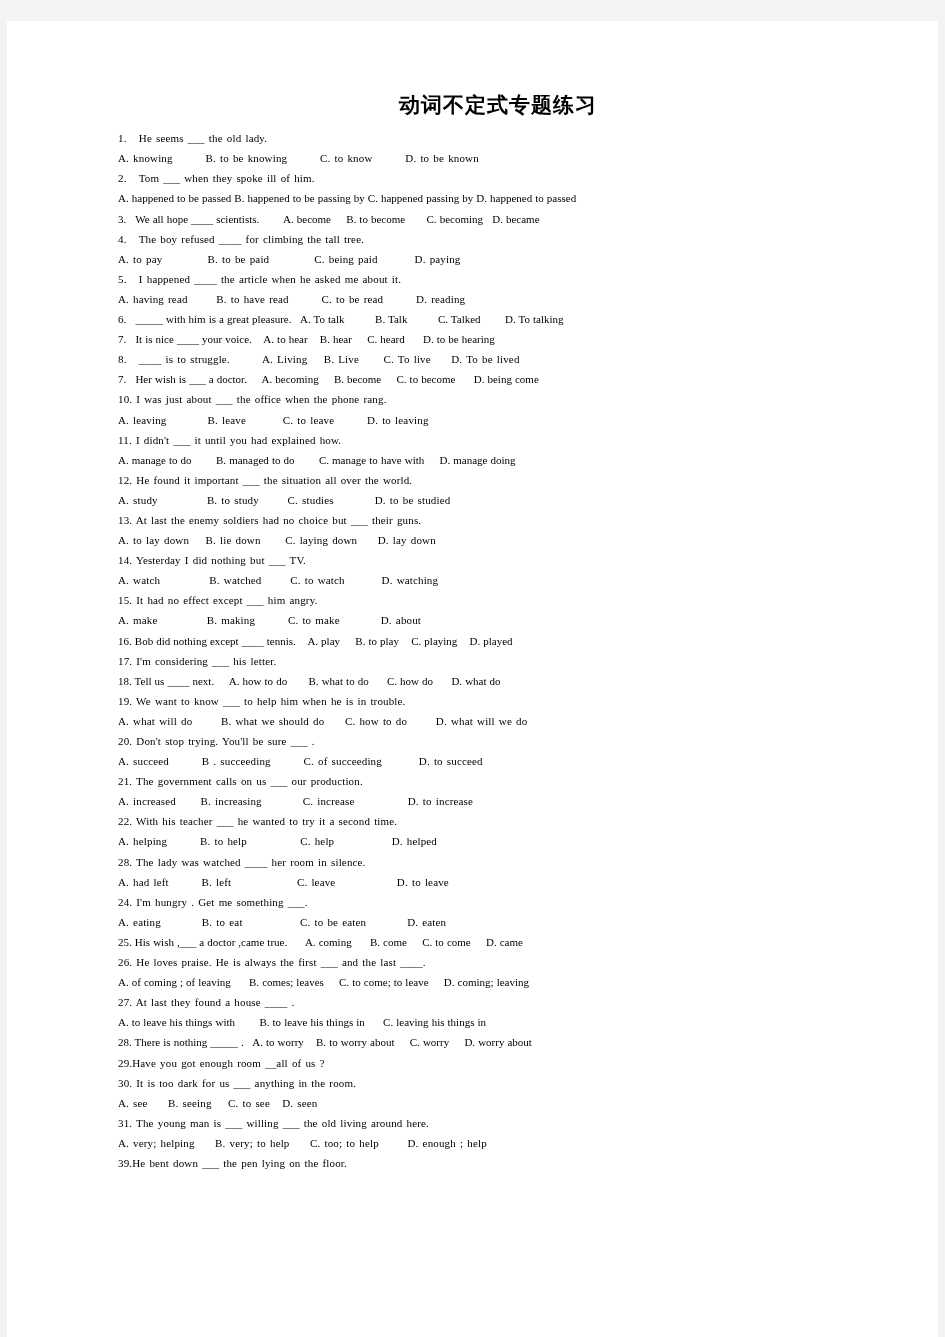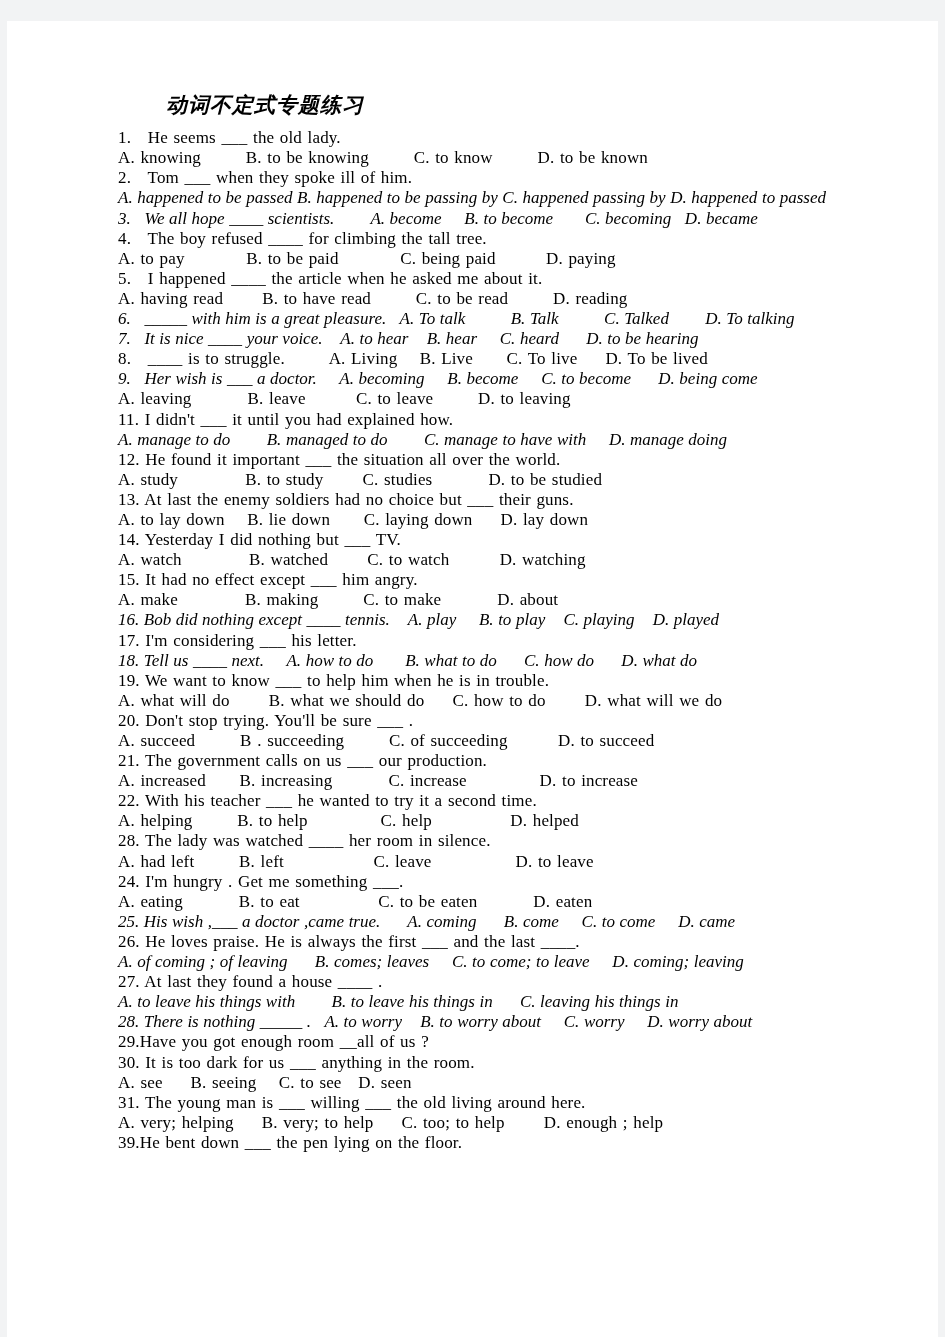--- a/index.html
+++ b/index.html
@@ -24,40 +24,39 @@
   #content {
     position: absolute;
     left: 111px;
     top: 71px;
     width: 712px;
   }
   .doc-title {
     font-family: "DejaVu Serif", "Liberation Serif", serif;
     font-weight: bold;
     font-size: 21px;
+    text-align: center;
     letter-spacing: 1px;
     color: #000;
     margin: 0 0 11px 0;
     padding-left: 48px;
     line-height: 1.2;
-    font-style: italic;
   }
   .qline {
-    font-size: 17px;
+    font-size: 11px;
     line-height: 20.1px;
     color: #000;
     white-space: pre;
     letter-spacing: 0.15px;
     word-spacing: 1.2px;
     margin: 0;
   }
   .qline.tight {
     letter-spacing: 0px;
     word-spacing: 0.3px;
-    font-style: italic;
   }
 </style>
 </head>
 <body>
 
 <div id="page">
   <div id="content">
     <h1 class="doc-title">动词不定式专题练习</h1>
     <div id="lines">
         <p class="qline">1.   He seems ___ the old lady.</p>
@@ -65,21 +64,22 @@
         <p class="qline">2.   Tom ___ when they spoke ill of him.</p>
         <p class="qline tight">A. happened to be passed B. happened to be passing by C. happened passing by D. happened to passed</p>
         <p class="qline tight">3.   We all hope ____ scientists.        A. become     B. to become       C. becoming   D. became</p>
         <p class="qline">4.   The boy refused ____ for climbing the tall tree.</p>
         <p class="qline">A. to pay           B. to be paid           C. being paid         D. paying</p>
         <p class="qline">5.   I happened ____ the article when he asked me about it.</p>
         <p class="qline">A. having read       B. to have read        C. to be read        D. reading</p>
         <p class="qline tight">6.   _____ with him is a great pleasure.   A. To talk          B. Talk          C. Talked        D. To talking</p>
         <p class="qline tight">7.   It is nice ____ your voice.    A. to hear    B. hear     C. heard      D. to be hearing</p>
         <p class="qline">8.   ____ is to struggle.        A. Living    B. Live      C. To live     D. To be lived</p>
-        <p class="qline tight">9.   Her wish is ___ a doctor.     A. becoming     B. become     C. to become      D. being come</p>
+        <p class="qline tight">7.   Her wish is ___ a doctor.     A. becoming     B. become     C. to become      D. being come</p>
+        <p class="qline">10. I was just about ___ the office when the phone rang.</p>
         <p class="qline">A. leaving          B. leave         C. to leave        D. to leaving</p>
         <p class="qline">11. I didn't ___ it until you had explained how.</p>
         <p class="qline tight">A. manage to do        B. managed to do        C. manage to have with     D. manage doing</p>
         <p class="qline">12. He found it important ___ the situation all over the world.</p>
         <p class="qline">A. study            B. to study       C. studies          D. to be studied</p>
         <p class="qline">13. At last the enemy soldiers had no choice but ___ their guns.</p>
         <p class="qline">A. to lay down    B. lie down      C. laying down     D. lay down</p>
         <p class="qline">14. Yesterday I did nothing but ___ TV.</p>
         <p class="qline">A. watch            B. watched       C. to watch         D. watching</p>
         <p class="qline">15. It had no effect except ___ him angry.</p>

